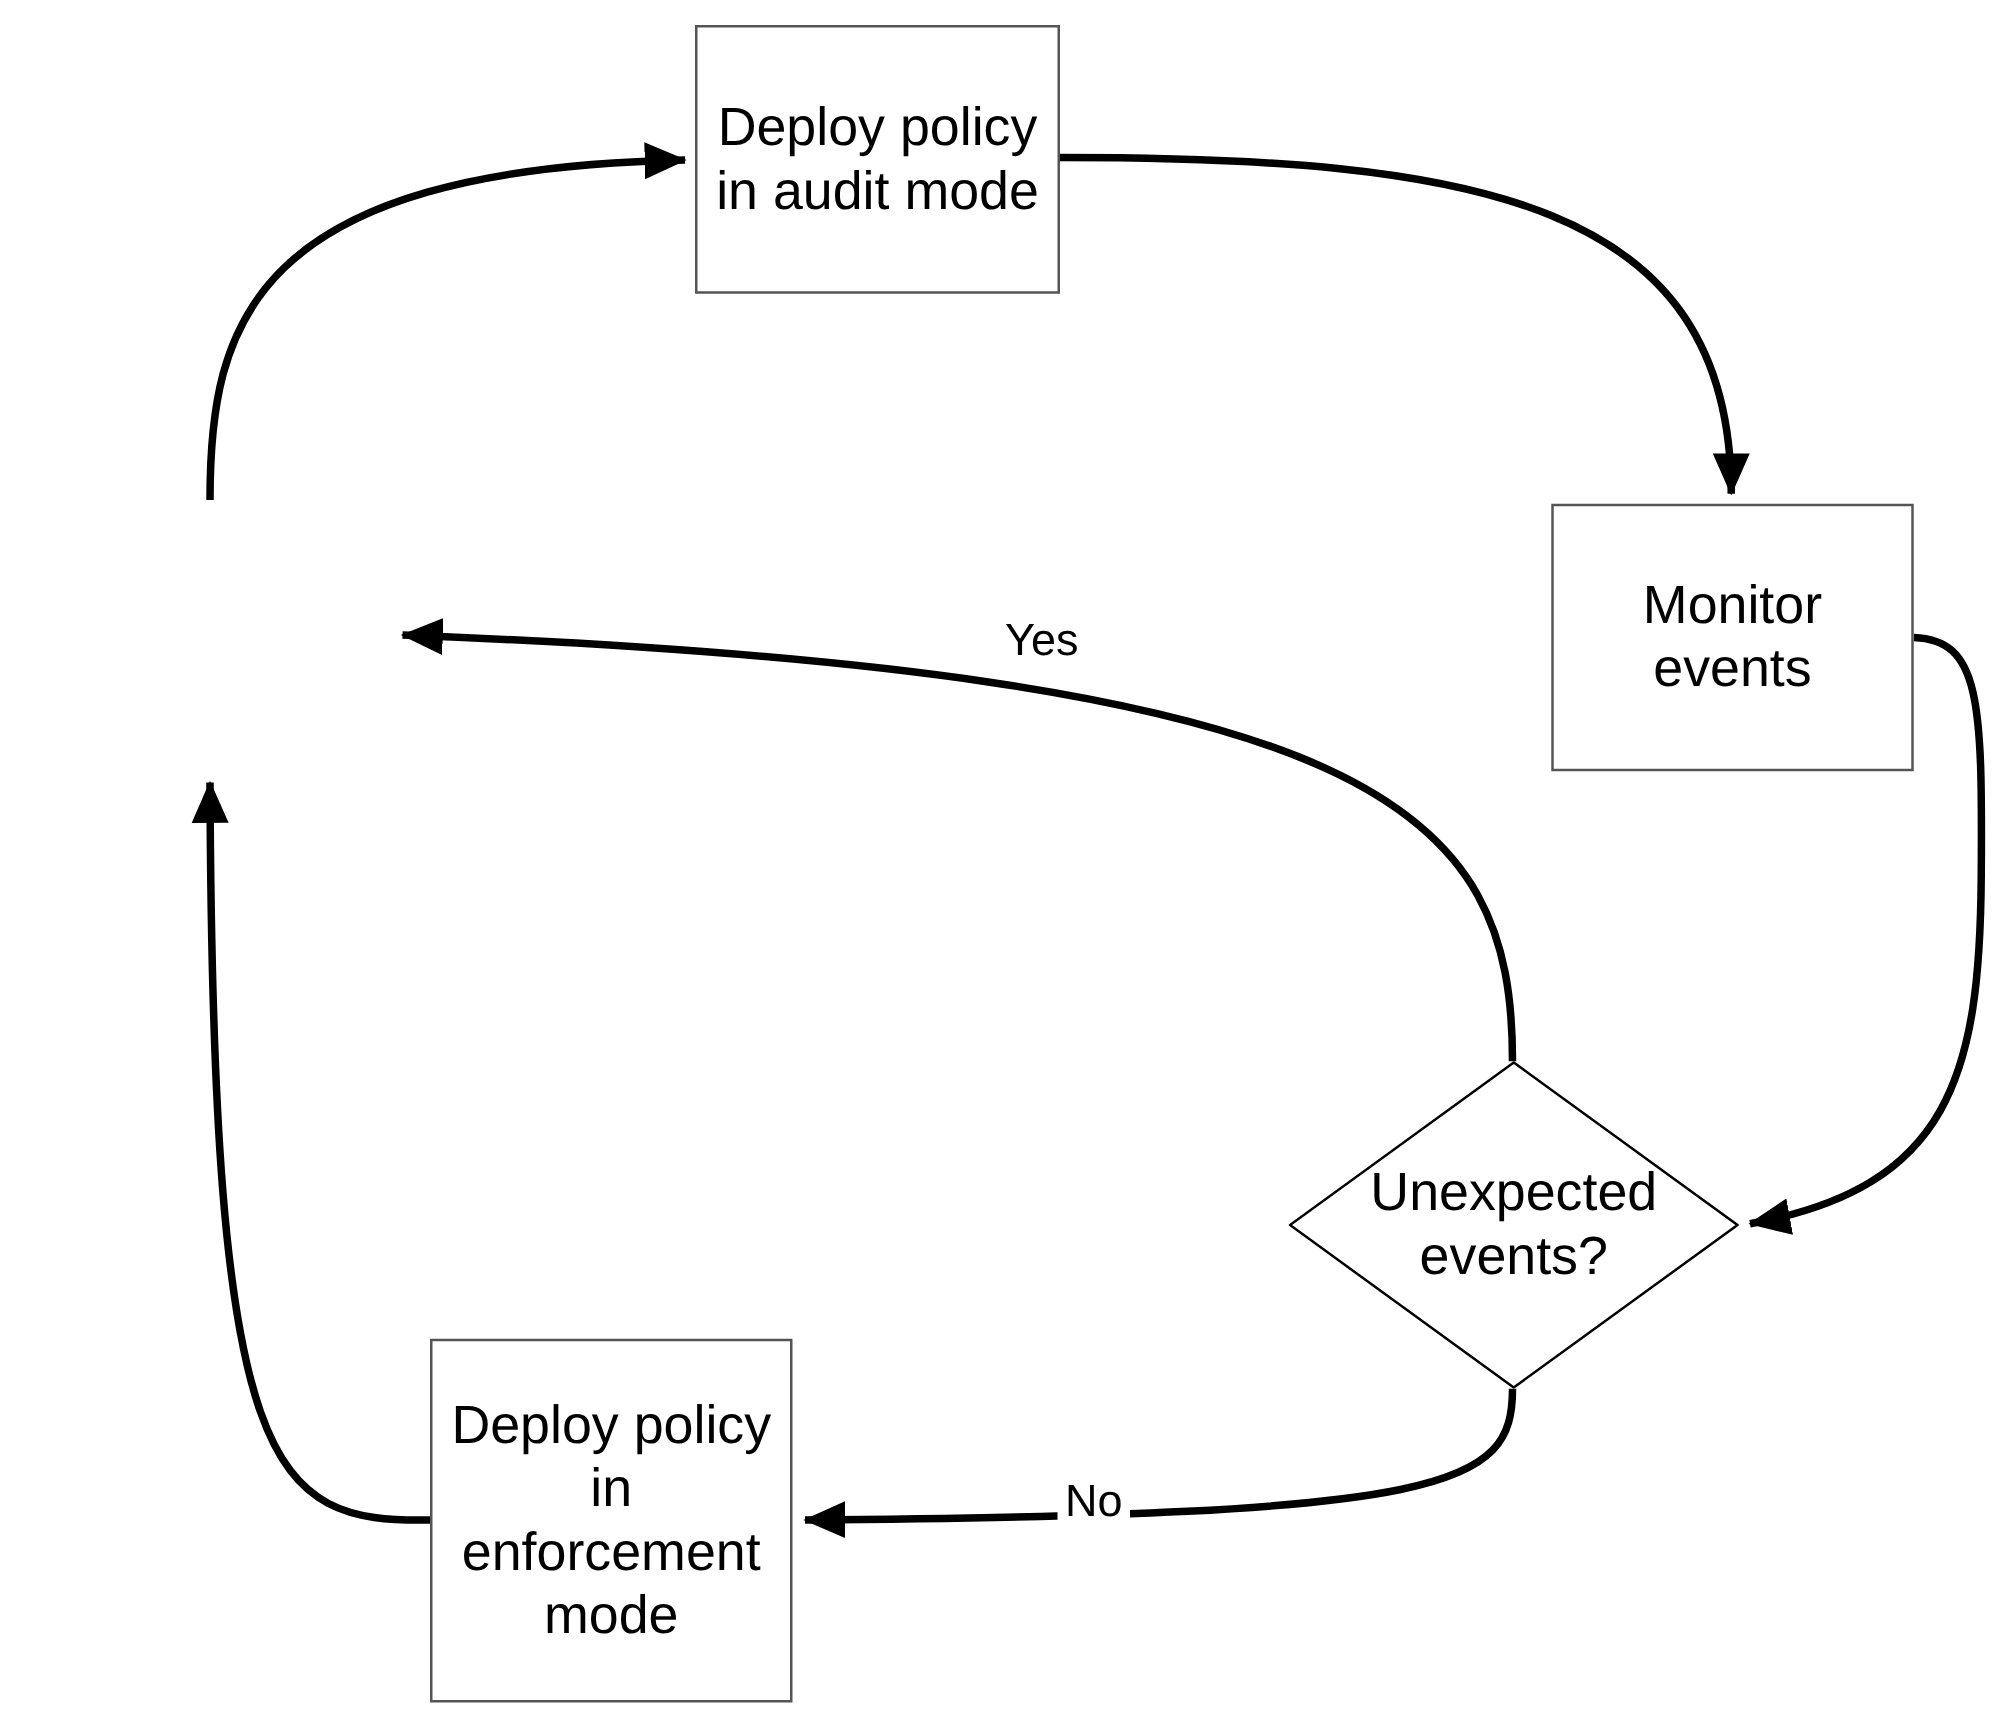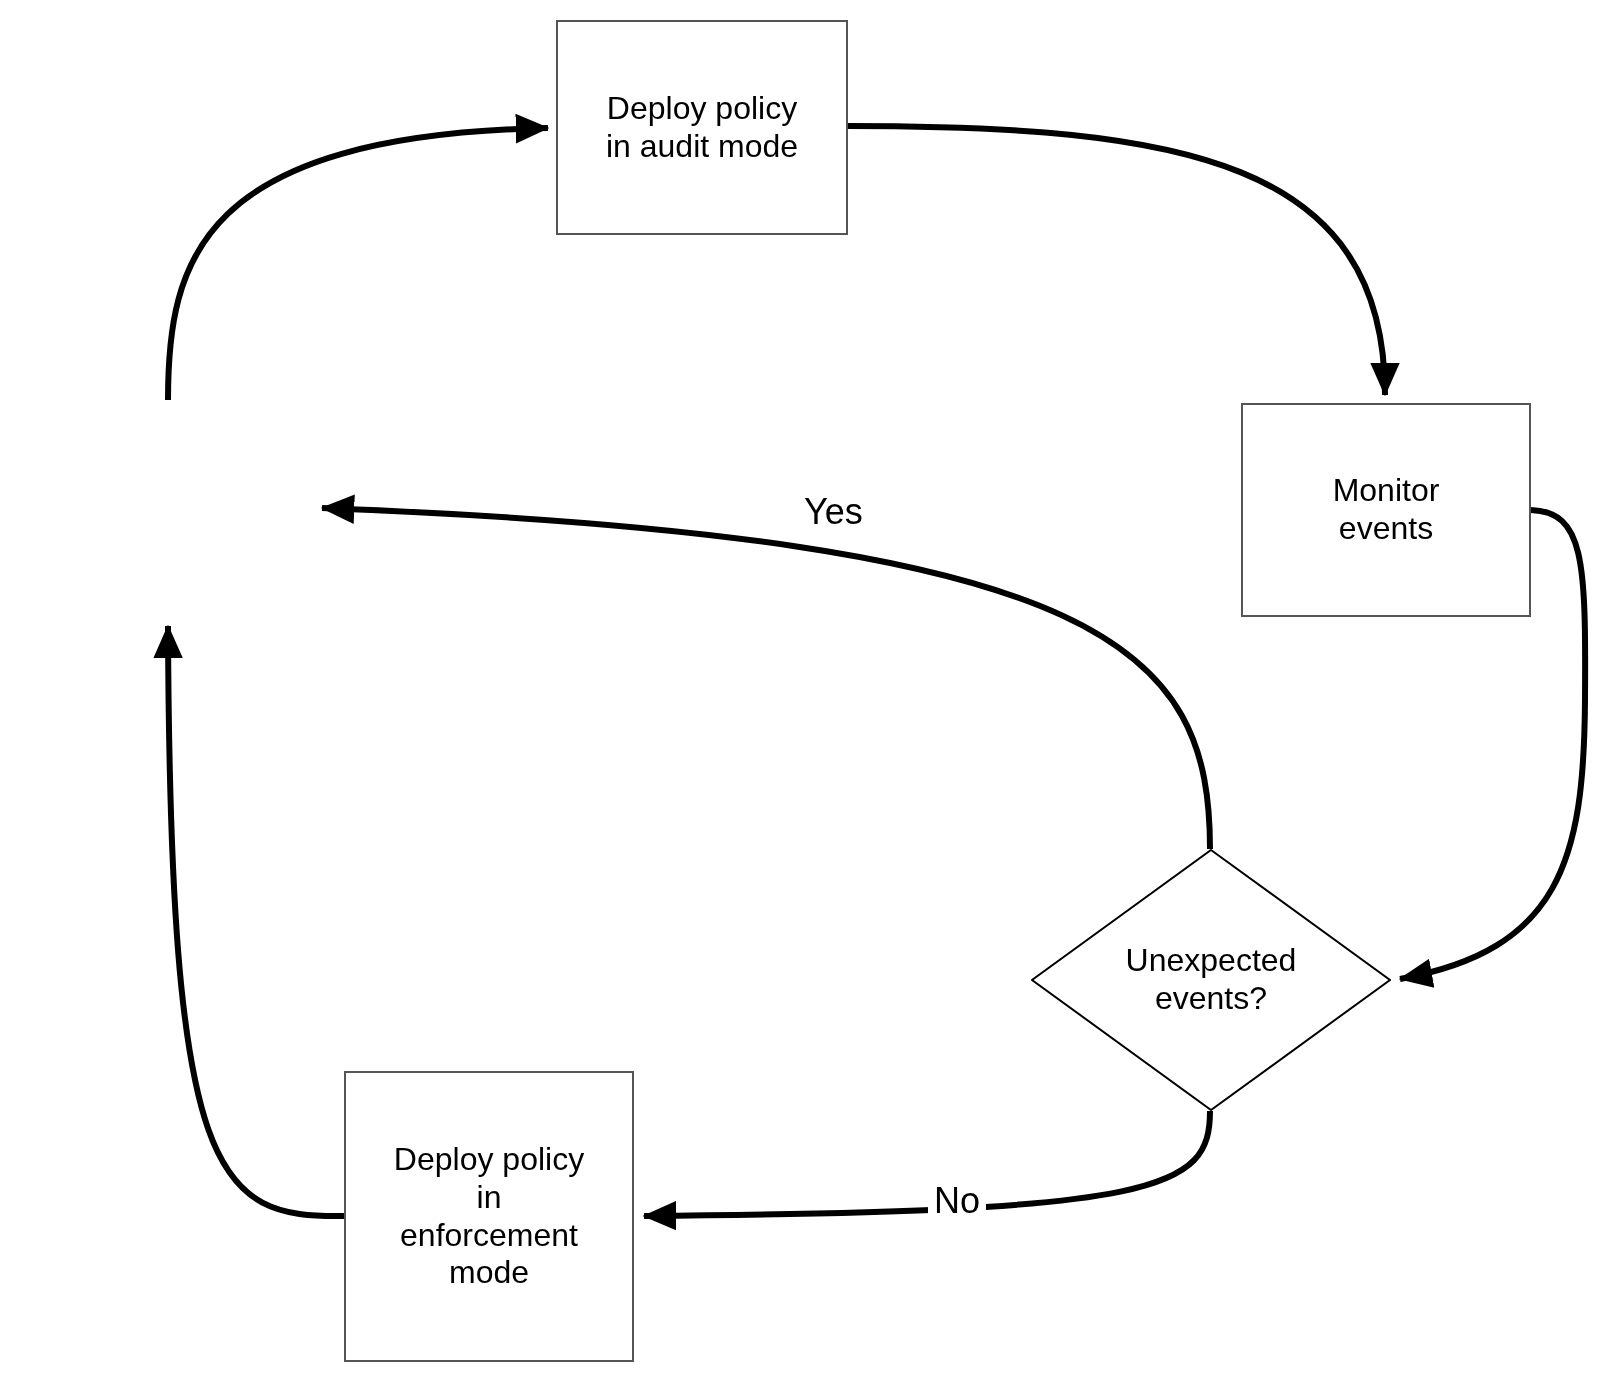--- a/index.html
+++ b/index.html
@@ -25,21 +25,21 @@
     height: 1382px;
   }
   .node {
     position: absolute;
     box-sizing: border-box;
     display: flex;
     align-items: center;
     justify-content: center;
     text-align: center;
     color: #000000;
-    font-size: 32px;
+    font-size: 43px;
     line-height: 1.18;
     white-space: pre-line;
   }
   .node.process {
     background: #ffffff;
     border: 2px solid #555555;
   }
   .node.decision {
     background: transparent;
     border: none;
@@ -118,15 +118,15 @@
   <div class="node process" style="left:344px; top:1071px; width:290px; height:291px;">
     <span>Deploy policy
 in
 enforcement
 mode</span>
   </div>
 
 
   <div class="edge-label" style="left:798px; top:494px;">Yes</div>
 
-  <div class="edge-label" style="left:928px; top:1183px;">No</div>
+  <div class="edge-label" style="left:846px; top:1183px;">No</div>
 
 </div>
 
 </body></html>

